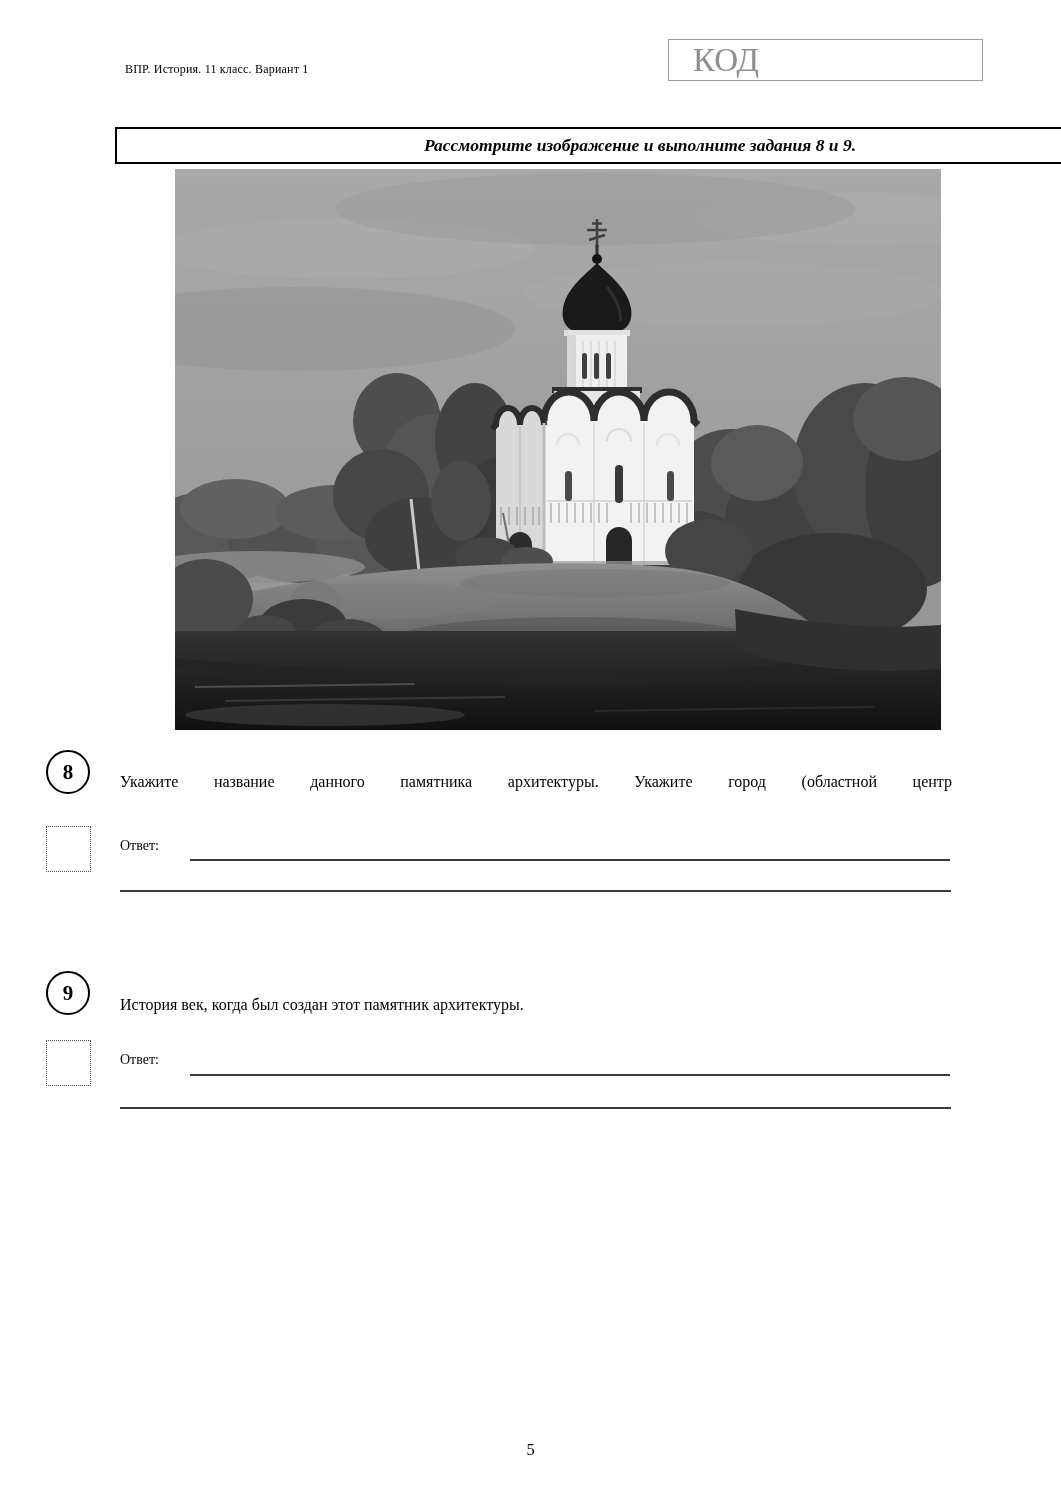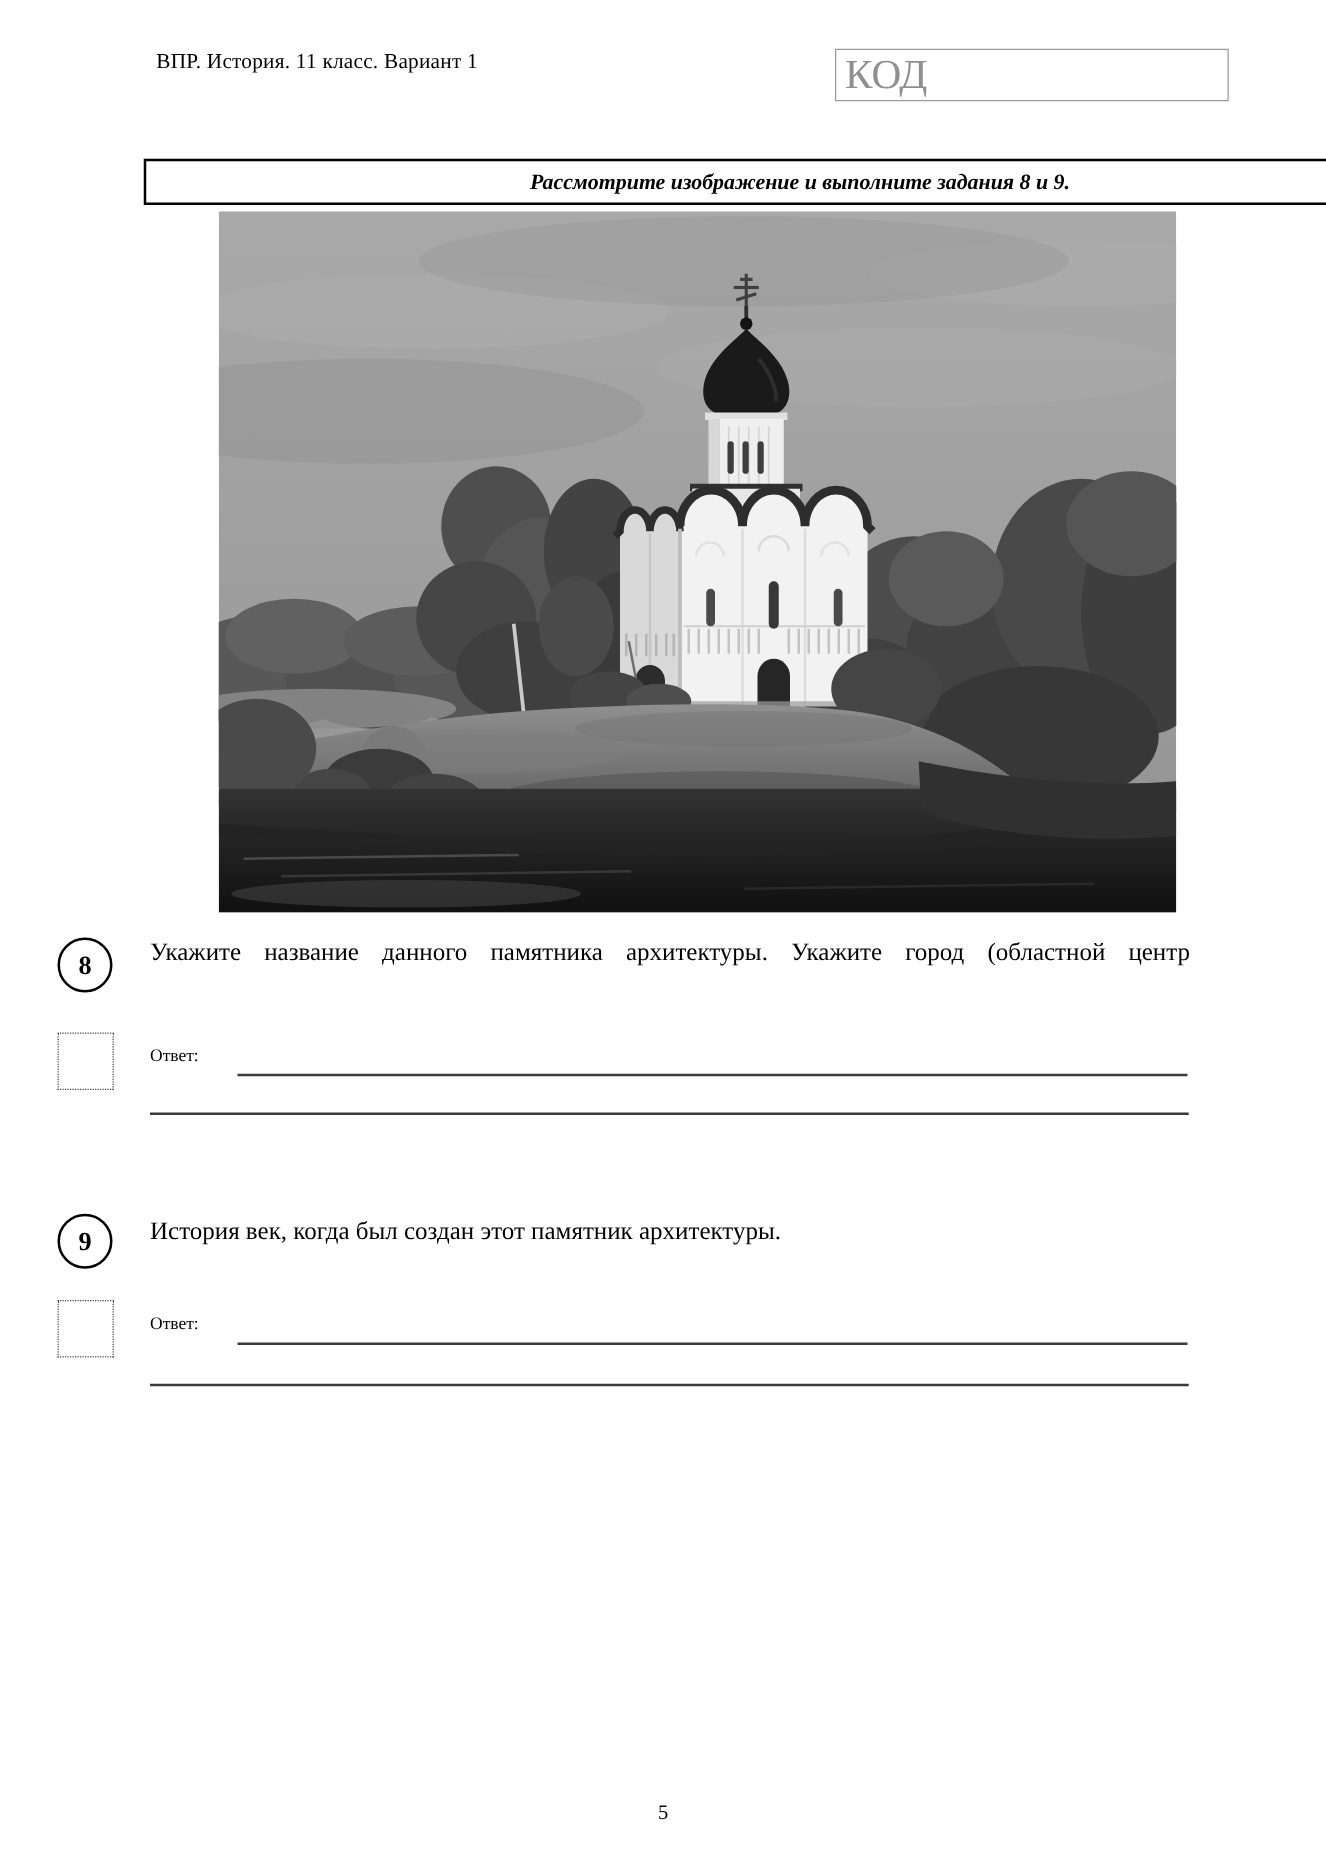--- a/index.html
+++ b/index.html
@@ -1,25 +1,25 @@
 <!DOCTYPE html>
 <html><head>
 <meta charset="utf-8">
 <style>
   html,body { margin:0; padding:0; background:#ffffff; }
   .page {
     position:relative; width:1061px; height:1500px; background:#fff;
     font-family:"Liberation Serif", serif; color:#000; overflow:hidden;
   }
   .hdr-left {
-    position:absolute; left:125px; top:39px; font-size:17px; letter-spacing:.2px;
+    position:absolute; left:125px; top:62px; font-size:12px; letter-spacing:.2px;
   }
   .code-box {
     position:absolute; left:668px; top:39px; width:315px; height:42px;
-    border:1px solid #9a9a9a; box-sizing:border-box;
+    border:1px solid #9a9a9a; box-sizing:border-box;padding-left:17px;
   }
   .code-box span {
     font-size:33px; color:#8f8f8f; line-height:40px; padding-left:7px; display:block;
   }
   .instruction-box {
     position:absolute; left:115px; top:127px; width:1050px; height:37px;
     border:2px solid #000; box-sizing:border-box;
     display:flex; align-items:center; justify-content:center;
   }
   .instruction-box span { font-weight:bold; font-style:italic; font-size:17.5px; }
@@ -27,21 +27,21 @@
     position:absolute; left:175px; top:169px; width:766px; height:561px;
   }
   .photo svg { display:block; width:100%; height:100%; }
   .qnum {
     position:absolute; left:46px; width:44px; height:44px; border:2px solid #000;
     border-radius:50%; box-sizing:border-box; text-align:center;
     font-weight:bold; font-size:21px; line-height:40px;
   }
   .q8-num { top:750px; }
   .q9-num { top:971px; }
-  .qtext { position:absolute; left:120px; width:832px; font-size:20px; line-height:29px; }
+  .qtext { position:absolute; left:120px; width:832px; font-size:16px; line-height:29px;margin-top:19px; }
   .q8-text { top:748px; }
   .q9-text { top:971px; }
   .jline { text-align:justify; text-align-last:justify; }
   .score-box {
     position:absolute; left:46px; width:45px; height:46px;
     border:1.5px dotted #4a4a4a; box-sizing:border-box;
   }
   .q8-box { top:826px; }
   .q9-box { top:1040px; }
   .ans-label { position:absolute; left:120px; font-size:14px; }

